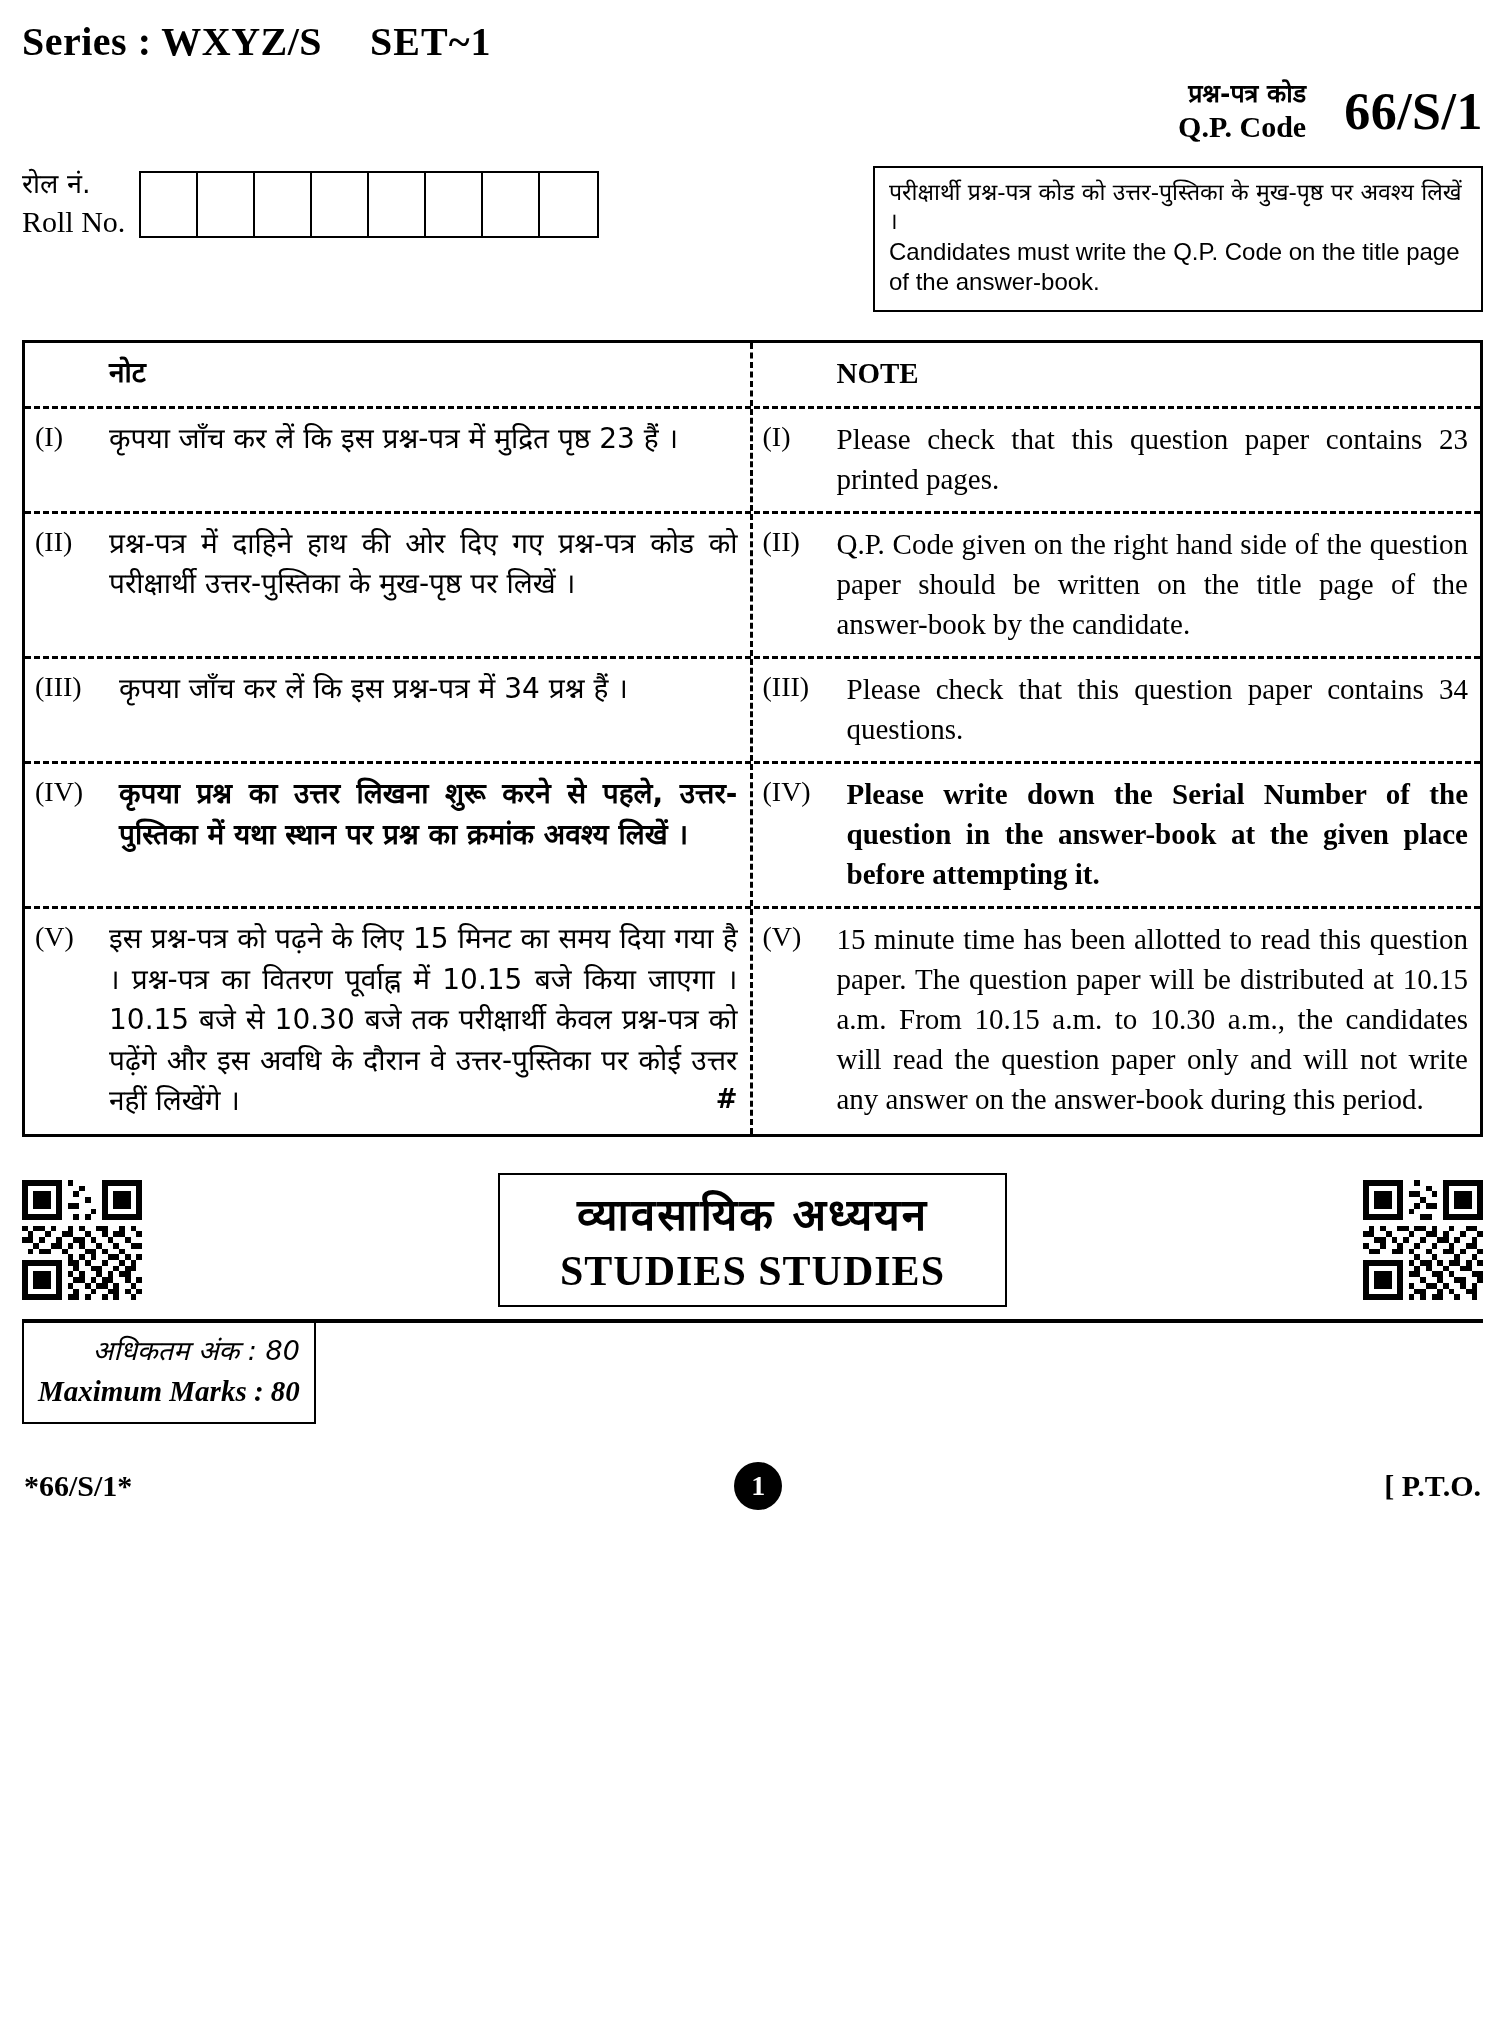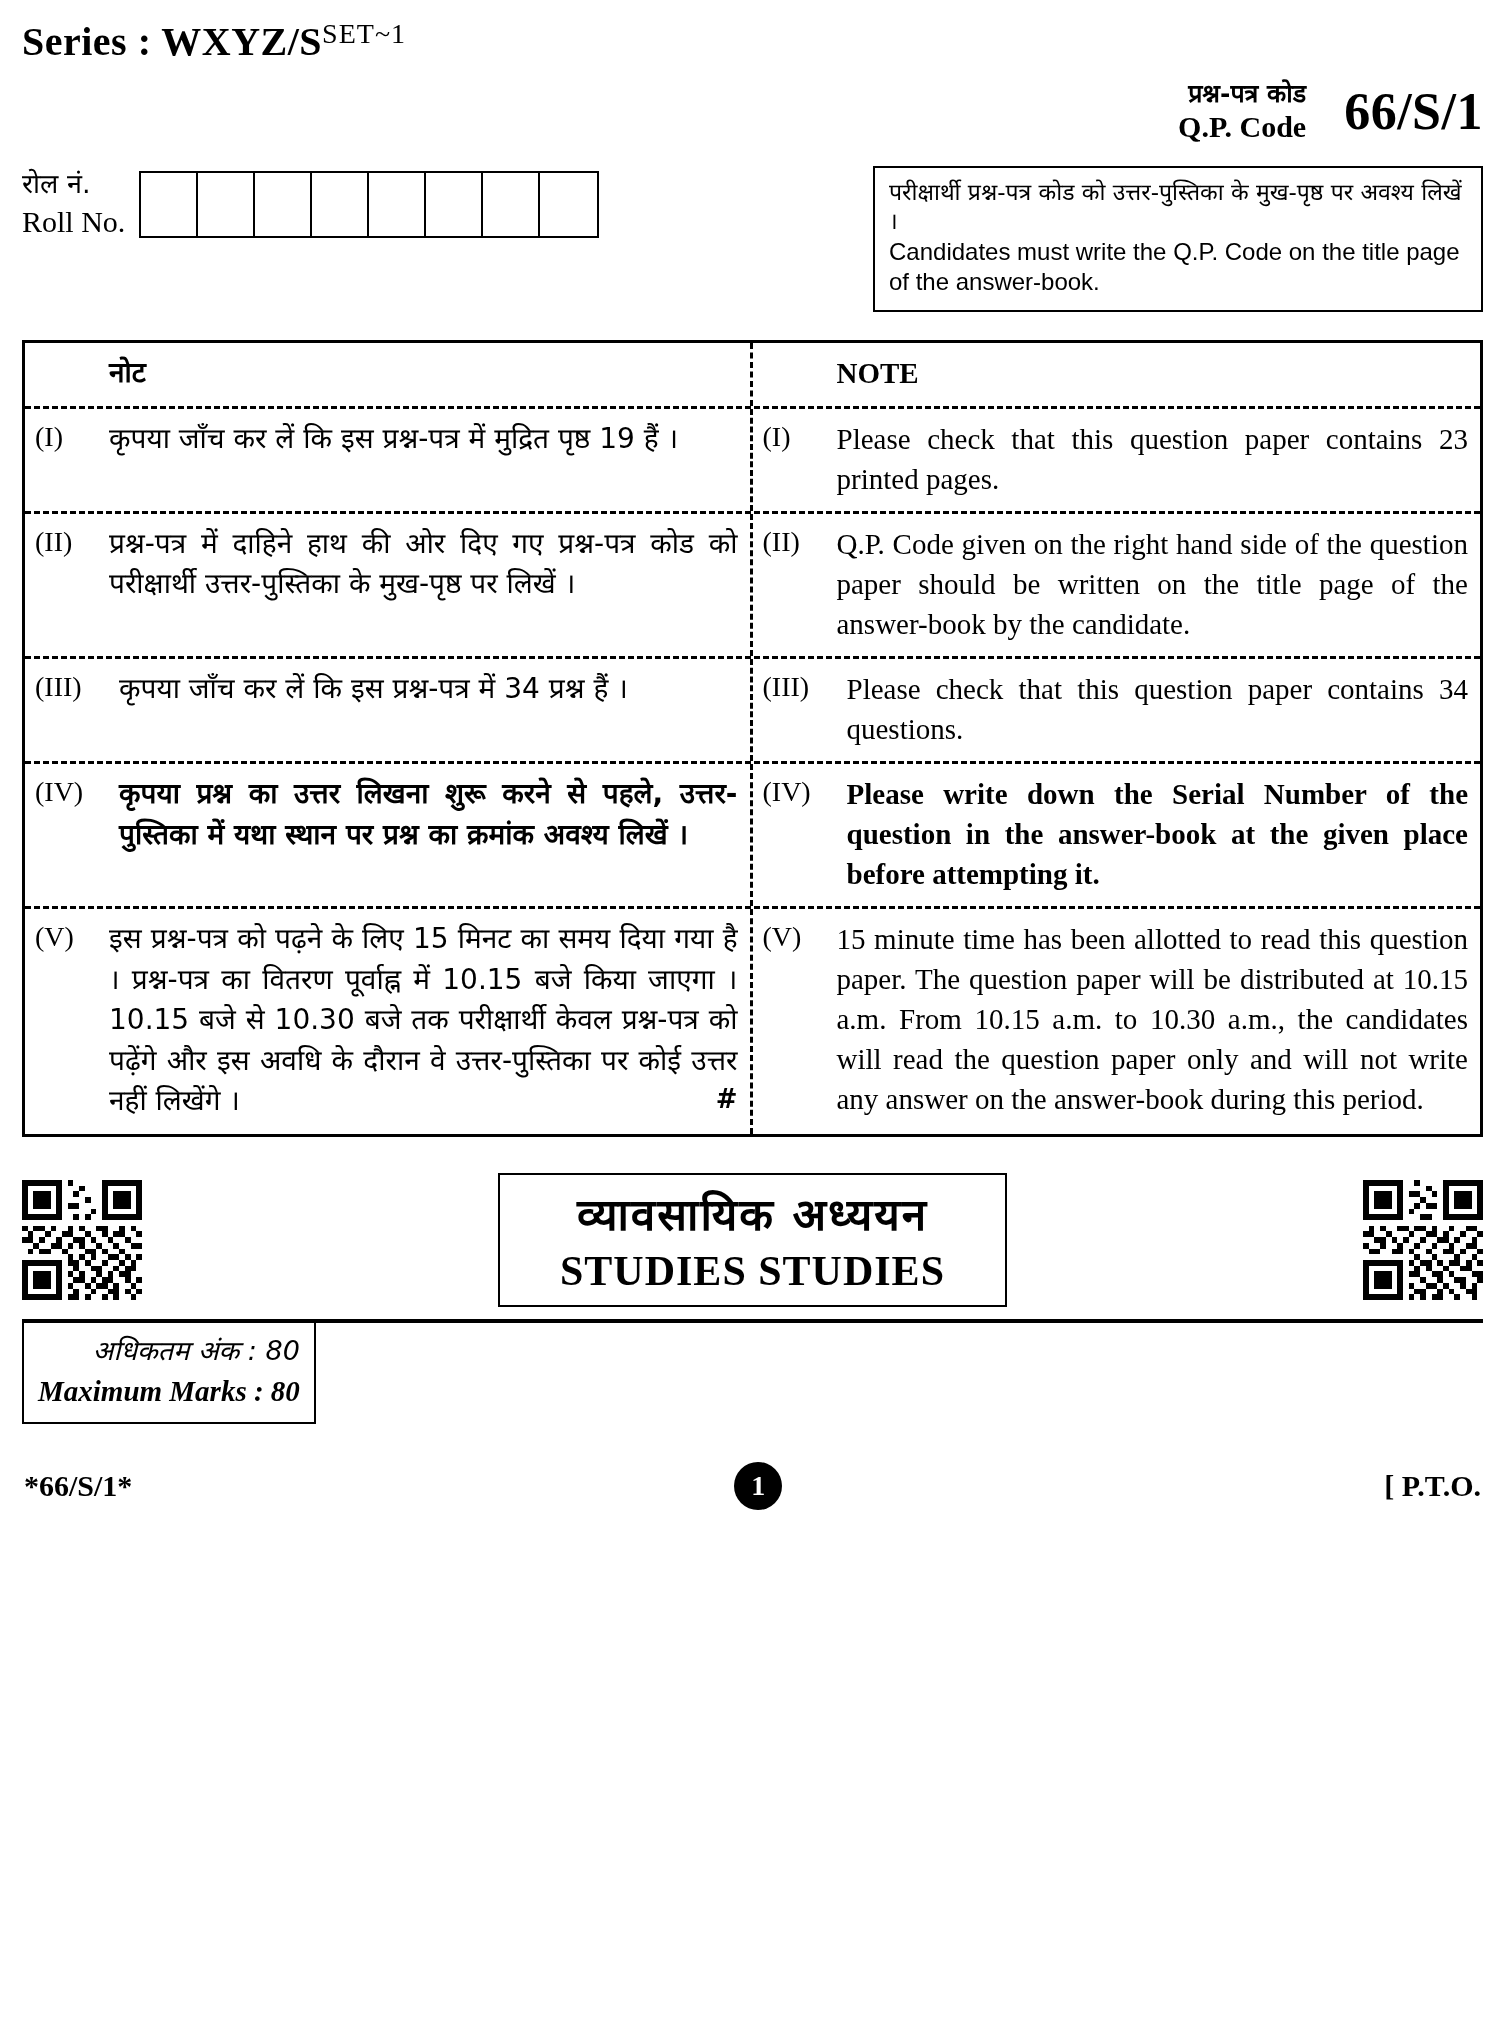--- a/index.html
+++ b/index.html
@@ -10,21 +10,21 @@
     color:#000;
     position:relative;
     overflow:hidden;
   }
   .page { position:relative; width:1505px; height:2034px; padding:0 14px; }
 
   
   .top-row { display:flex; justify-content:flex-start; align-items:flex-start;
              padding:18px 8px 0 8px; }
   .series { font-size:40px; font-weight:bold; letter-spacing:.5px; }
-  .setno  { font-size:28px; font-weight:normal; letter-spacing:1px; }
+  .setno  { font-size:40px; font-weight:bold; letter-spacing:1px;margin-left:48px; }
 
   
   .qpcode-wrap { display:flex; justify-content:flex-end; align-items:center;
                  padding:14px 8px 0 0; gap:38px; }
   .qpcode-labels { text-align:right; line-height:1.18; }
   .qp-hi { font-size:25px; font-weight:bold; font-family:"DejaVu Sans", sans-serif; }
   .qp-en { font-size:30px; font-weight:bold; }
   .qp-val { font-size:52px; font-weight:bold; letter-spacing:.5px; }
 
   
@@ -140,21 +140,21 @@
       </div>
       <div class="note-col col-en">
         <div class="num"></div>
         <div class="txt-en">NOTE</div>
       </div>
     </div>
 
     <div class="note-row">
       <div class="note-col col-hi">
         <div class="num">(I)</div>
-        <div class="txt-hi">कृपया जाँच कर लें कि इस प्रश्न-पत्र में मुद्रित पृष्ठ 19 हैं ।</div>
+        <div class="txt-hi">कृपया जाँच कर लें कि इस प्रश्न-पत्र में मुद्रित पृष्ठ 23 हैं ।</div>
       </div>
       <div class="note-col col-en">
         <div class="num">(I)</div>
         <div class="txt-en">Please check that this question paper contains 23 printed pages.</div>
       </div>
     </div>
 
     <div class="note-row">
       <div class="note-col col-hi">
         <div class="num">(II)</div>

